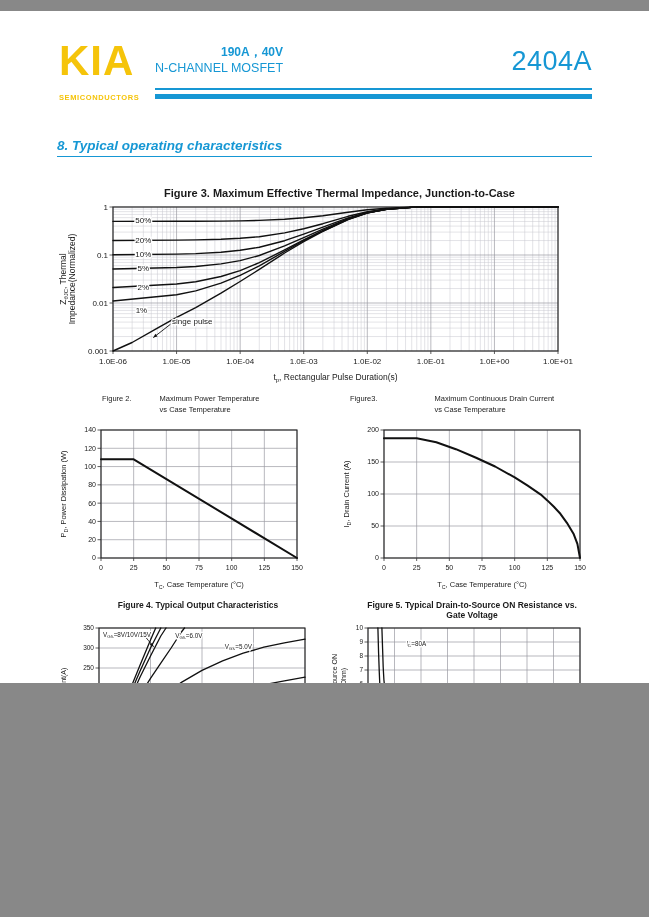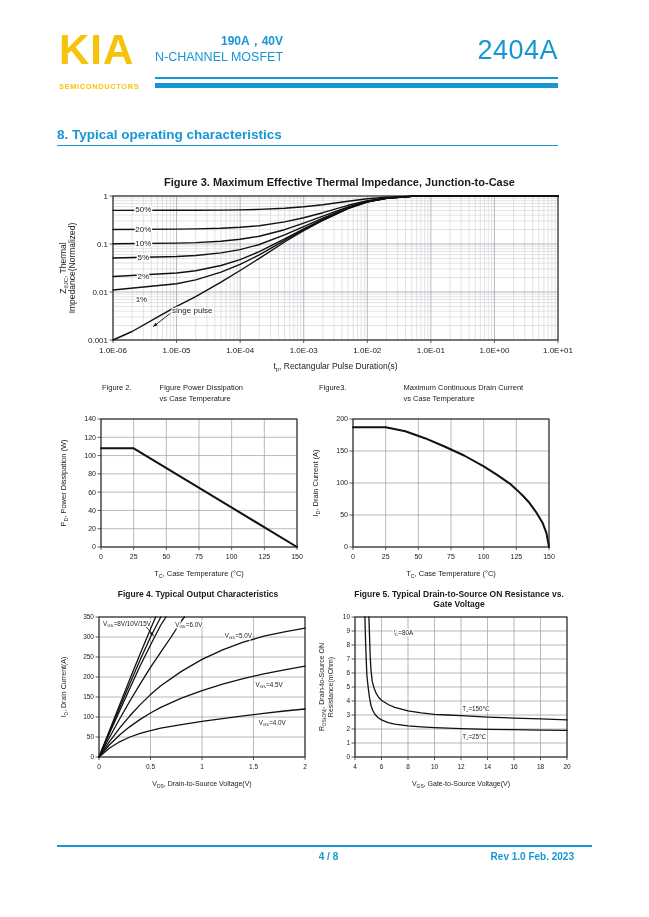--- a/index.html
+++ b/index.html
@@ -1,35 +1,35 @@
 <!DOCTYPE html>
 <html style="--accent: #1697d4; --logo: #f5c40a;"><head>
 <meta charset="utf-8">
 <style>
   :root{ --accent:#1697d4; --logo:#f5c40a; --ink:#1a1a1a; }
   *{margin:0;padding:0;box-sizing:border-box;}
   body{background:#888;font-family:"Liberation Sans","DejaVu Sans",sans-serif;}
-  .page{position:relative;width:649px;height:917px;background:#fff;margin:0 auto;
-        padding:33px 91px 0 57px;overflow:hidden;}
+  .page{position:relative;width:649px;height:672px;background:#fff;margin:11px auto;
+        padding:33px 57px 0 57px;overflow:hidden;}
   
   .hdr{position:relative;height:58px;margin-bottom:36px;}
   .logo-kia{position:absolute;left:2px;top:-4px;font-size:42px;font-weight:bold;
             color:var(--logo);letter-spacing:1px;line-height:1;}
   .logo-sub{position:absolute;left:2px;top:49px;font-size:7.5px;font-weight:bold;
             color:var(--logo);letter-spacing:.6px;}
   .hdr-right{position:absolute;left:98px;right:0;top:0;}
   .hdr-texts{display:flex;justify-content:space-between;align-items:flex-start;text-align:right;}
   .rating{color:var(--accent);font-size:12px;font-weight:bold;line-height:1.45;}
   .devtype{color:var(--accent);font-size:12.5px;font-weight:normal;}
   .partno{color:var(--accent);font-size:27px;line-height:1.0;margin-top:4px;letter-spacing:.5px;}
   .thin-rule{position:absolute;left:0;right:0;top:44px;height:1.5px;background:var(--accent);}
   .thick-rule{position:absolute;left:0;right:0;top:50px;height:5px;background:var(--accent);}
   
   .sect{color:var(--accent);font-size:13.5px;font-weight:bold;
-        border-bottom:1.5px solid var(--accent);padding-bottom:3px;margin-bottom:30px;}
+        border-bottom:1.5px solid var(--accent);padding-bottom:3px;margin-bottom:30px;font-style:italic;}
   
   .fig1-block{width:535px;}
   .fig-title{font-size:11px;font-weight:bold;color:var(--ink);text-align:center;
              padding-left:30px;margin-bottom:2px;}
   .fig-title.small{font-size:8.5px;padding-left:24px;line-height:1.25;margin-bottom:1px;}
   .fig-row{display:flex;justify-content:space-between;margin-top:10px;}
   .fig-col{display:flex;flex-direction:column;}
   .caption{display:flex;font-size:7.5px;color:#222;margin-bottom:6px;line-height:1.5;}
   .caption .cap-fig{flex:none;}
   .caption.c1{padding-left:45px;} .caption.c1 .cap-lines{margin-left:28px;}
@@ -207,21 +207,21 @@
         <text transform="rotate(-90)" text-anchor="middle" x="-78" y="8.5" font-size="8.5"><tspan>Z</tspan><tspan font-size="5.9" dy="2.4">θJC</tspan><tspan dy="-2.4">, Thermal</tspan></text>
         <text transform="rotate(-90)" text-anchor="middle" x="-78" y="17.5" font-size="8.5"><tspan>Impedance(Normalized)</tspan></text>
       </svg>
   </div>
 
   <div class="fig-row">
     <div class="fig-col">
       <div class="caption c1">
         <span class="cap-fig">Figure 2.</span>
         <span class="cap-lines">
-          <div>Figure Power Dissipation</div>
+          <div>Maximum Power Temperature</div>
           <div>vs Case Temperature</div>
         </span>
       </div>
       <svg width="252" height="168">
           <line x1="44" y1="8" x2="44" y2="136" stroke="#9a9aa2" stroke-width="0.7"></line>
           <line x1="44" y1="136" x2="44" y2="139" stroke="#333" stroke-width="0.8"></line>
           <text x="44" y="148" text-anchor="middle" font-size="7">0</text>
           <line x1="76.66666666666666" y1="8" x2="76.66666666666666" y2="136" stroke="#9a9aa2" stroke-width="0.7"></line>
           <line x1="76.66666666666666" y1="136" x2="76.66666666666666" y2="139" stroke="#333" stroke-width="0.8"></line>
           <text x="76.66666666666666" y="148" text-anchor="middle" font-size="7">25</text>

